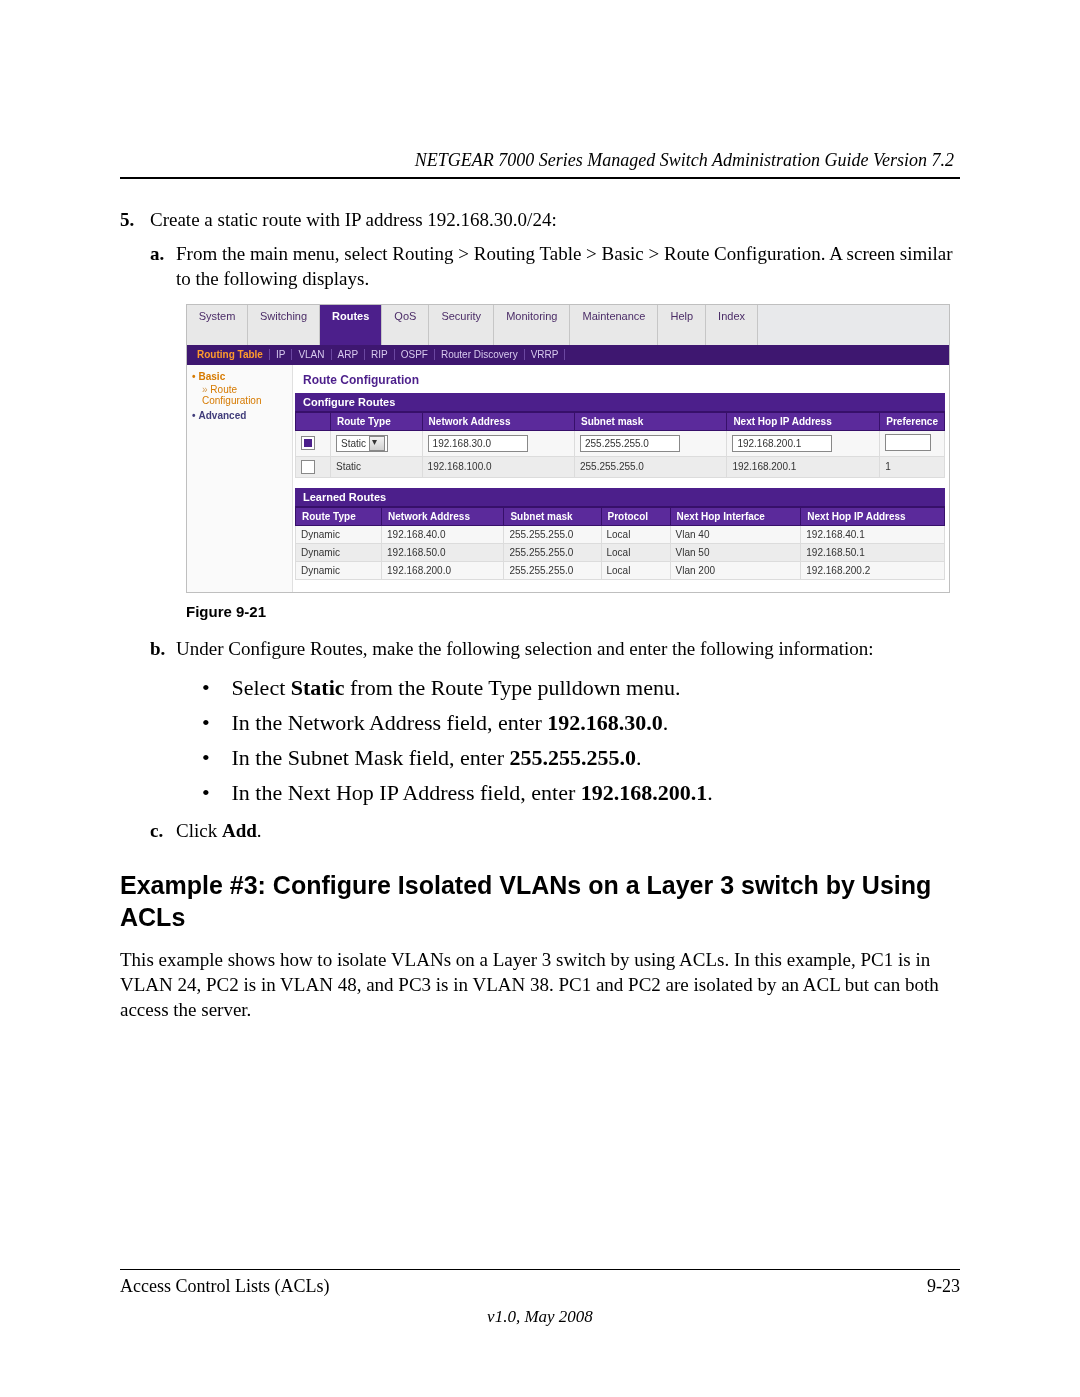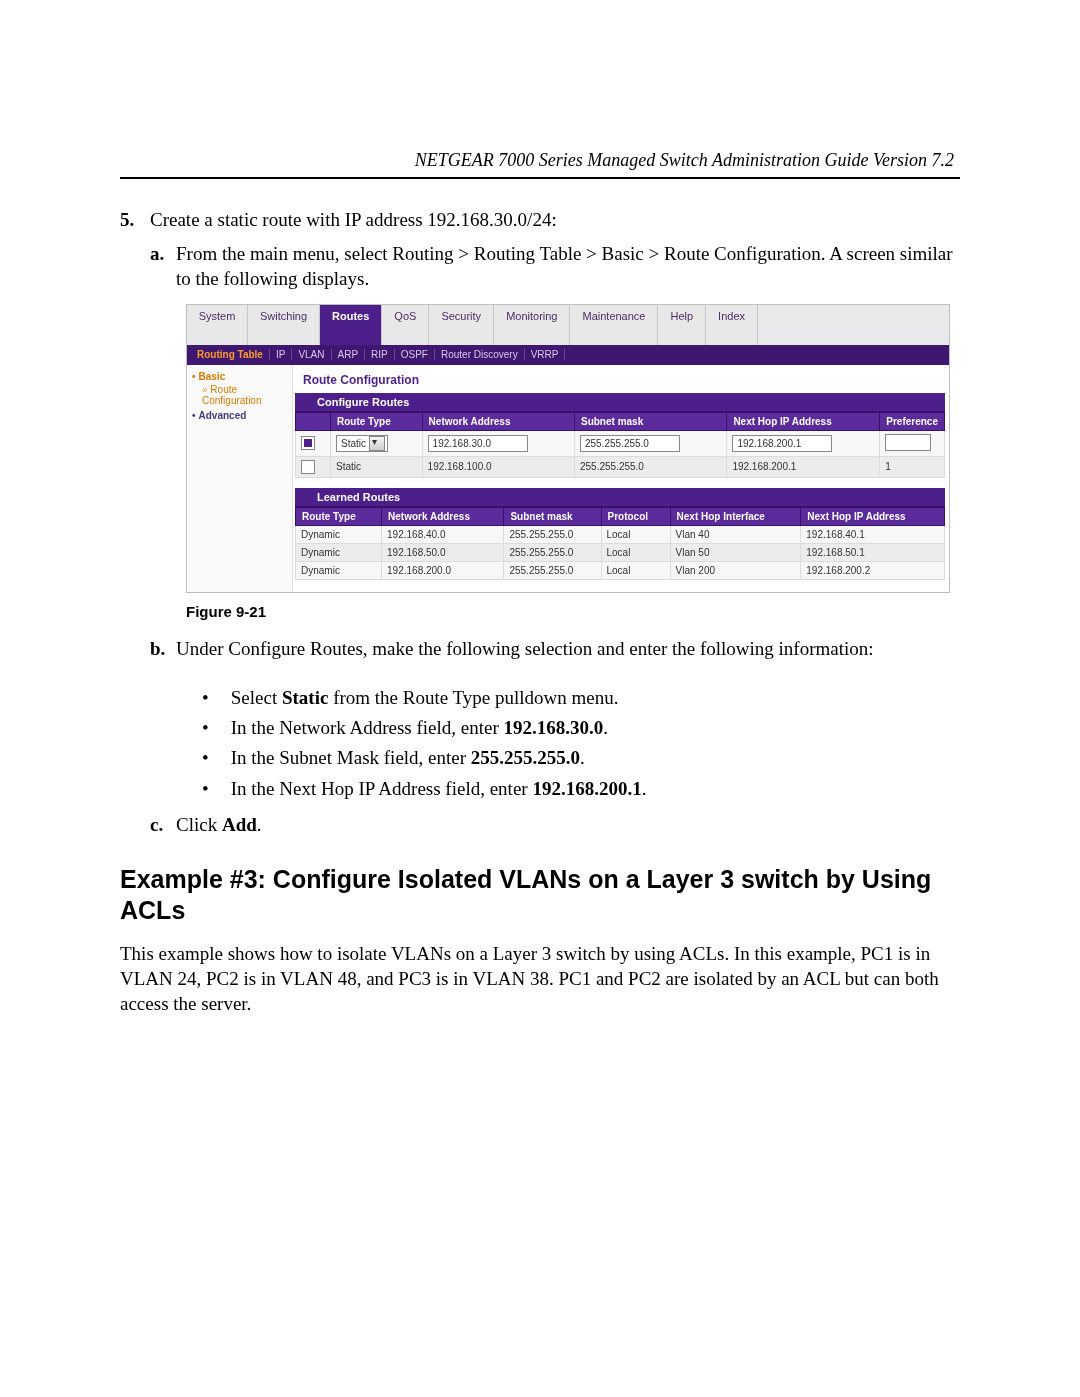--- a/index.html
+++ b/index.html
@@ -38,21 +38,21 @@
   .side-basic::before { content:"\2022"; margin-right:3px; }
   .side-route { color:#d67a00; margin-left:10px; margin-top:2px; }
   .side-route::before { content:"\00bb\00a0"; color:#d49a4e; }
   .side-adv { color:#403c7a; font-weight:bold; margin-top:4px; display:flex; }
   .side-adv::before { content:"\2022"; margin-right:3px; }
 
   .main { flex:1; padding:6px 4px 12px 2px; }
   .panel-title { color:#4c1f8b; font-weight:bold; font-size:12px; margin:2px 0 6px 8px; }
 
   .sect-head { background:#4c1f8b; color:#fff; font-weight:bold; font-size:11px;
-               padding:3px 22px; border-bottom:1px solid #37106a; }
+               padding:3px 8px; border-bottom:1px solid #37106a; }
   .sect-head.learned { margin-top:10px; }
 
   table.cfg { width:100%; border-collapse:collapse; font-size:10px; }
   table.cfg th { background:#5b2a9b; color:#fff; font-weight:bold; text-align:left;
                  padding:3px 6px; border:1px solid #37106a;margin-top:33px; }
   table.cfg td { background:#f7f7f7; padding:3px 5px; border:1px solid #dcdcdc;
                  color:#333; white-space:nowrap; }
   table.cfg tr.alt td { background:#ececec; }
 
   .chk { display:inline-block; width:12px; height:12px; border:1px solid #888;
@@ -65,21 +65,21 @@
   .sel-btn::after { content:"\25BE"; position:absolute; left:2px; top:-1px; font-size:10px; }
   .inp { display:inline-block; background:#fff; border:1px solid #888; height:15px;
          line-height:15px; padding:0 4px; min-width:90px; }
   .inpw { min-width:36px; }
 
   .fig-cap { font-family: Arial, Helvetica, sans-serif; font-weight:bold; font-size:15px;
              margin-left:66px; margin-top:10px; }
 
   .step-b { display:flex; font-size:19px; line-height:1.35; margin-left:30px; margin-top:16px; }
   .step-b .marker { width:26px; font-weight:bold; flex:none; }
-  ul.bullets { margin:21px 0 0 0; padding-left:26px; font-size:19px; line-height:1.6;
+  ul.bullets { margin:8px 0 0 0; padding-left:26px; font-size:22px; line-height:1.6;
                list-style:none; }
   ul.bullets li::before { content:"\2022"; display:inline-block; width:24px; }
   .step-c { display:flex; font-size:19px; margin-left:30px; margin-top:10px; }
   .step-c .marker { width:26px; font-weight:bold; flex:none; }
 
   .h2 { font-family: Liberation Sans, sans-serif; font-weight:bold; font-size:25px;
         margin-top:28px; line-height:1.25; }
   .para { font-size:19px; line-height:1.33; margin-top:14px; }
   .bold { font-weight:bold; }
 
@@ -245,14 +245,22 @@
   <div class="step-c">
     <div class="marker">c.</div>
     <div>
       <span>Click </span><span class="bold">Add</span><span>.</span>
     </div>
   </div>
 
   <div class="h2">Example #3: Configure Isolated VLANs on a Layer 3 switch by Using ACLs</div>
   <div class="para">This example shows how to isolate VLANs on a Layer 3 switch by using ACLs. In this example, PC1 is in VLAN 24, PC2 is in VLAN 48, and PC3 is in VLAN 38. PC1 and PC2 are isolated by an ACL but can both access the server.</div>
 
+  <div class="footer">
+    <hr class="hr-bot">
+    <div class="footline">
+      <span>Access Control Lists (ACLs)</span>
+      <span>9-23</span>
+    </div>
+    <div class="footver">v1.0, May 2008</div>
+  </div>
 
 </div>
 
 </body></html>

